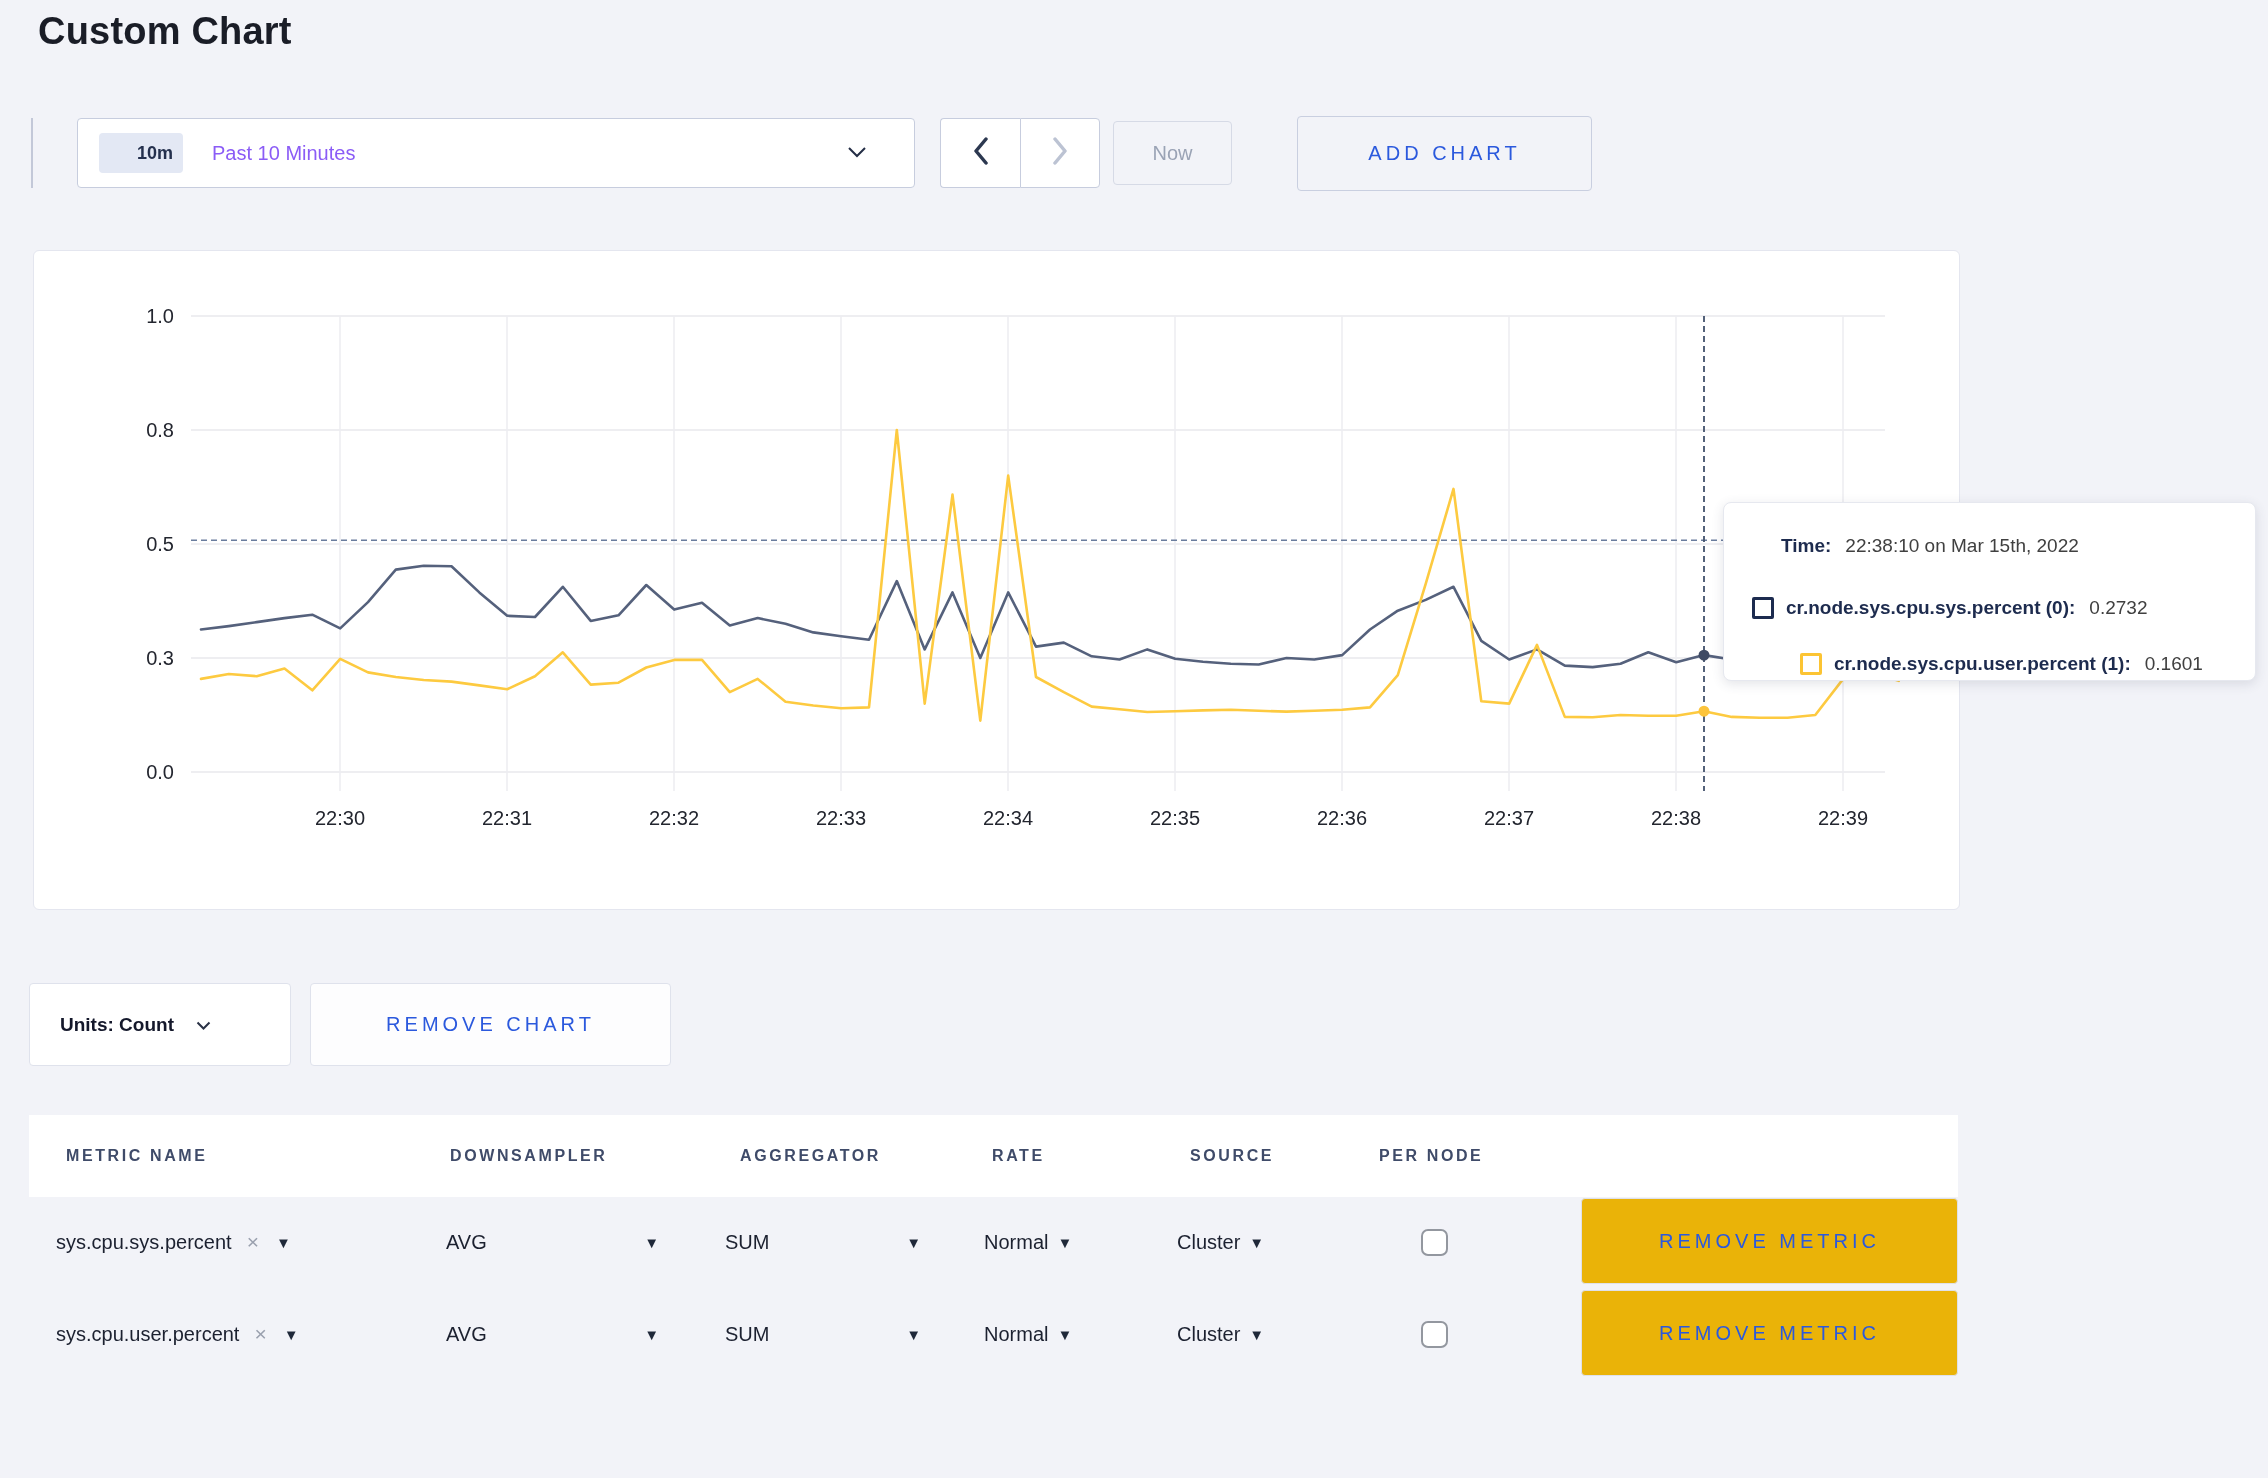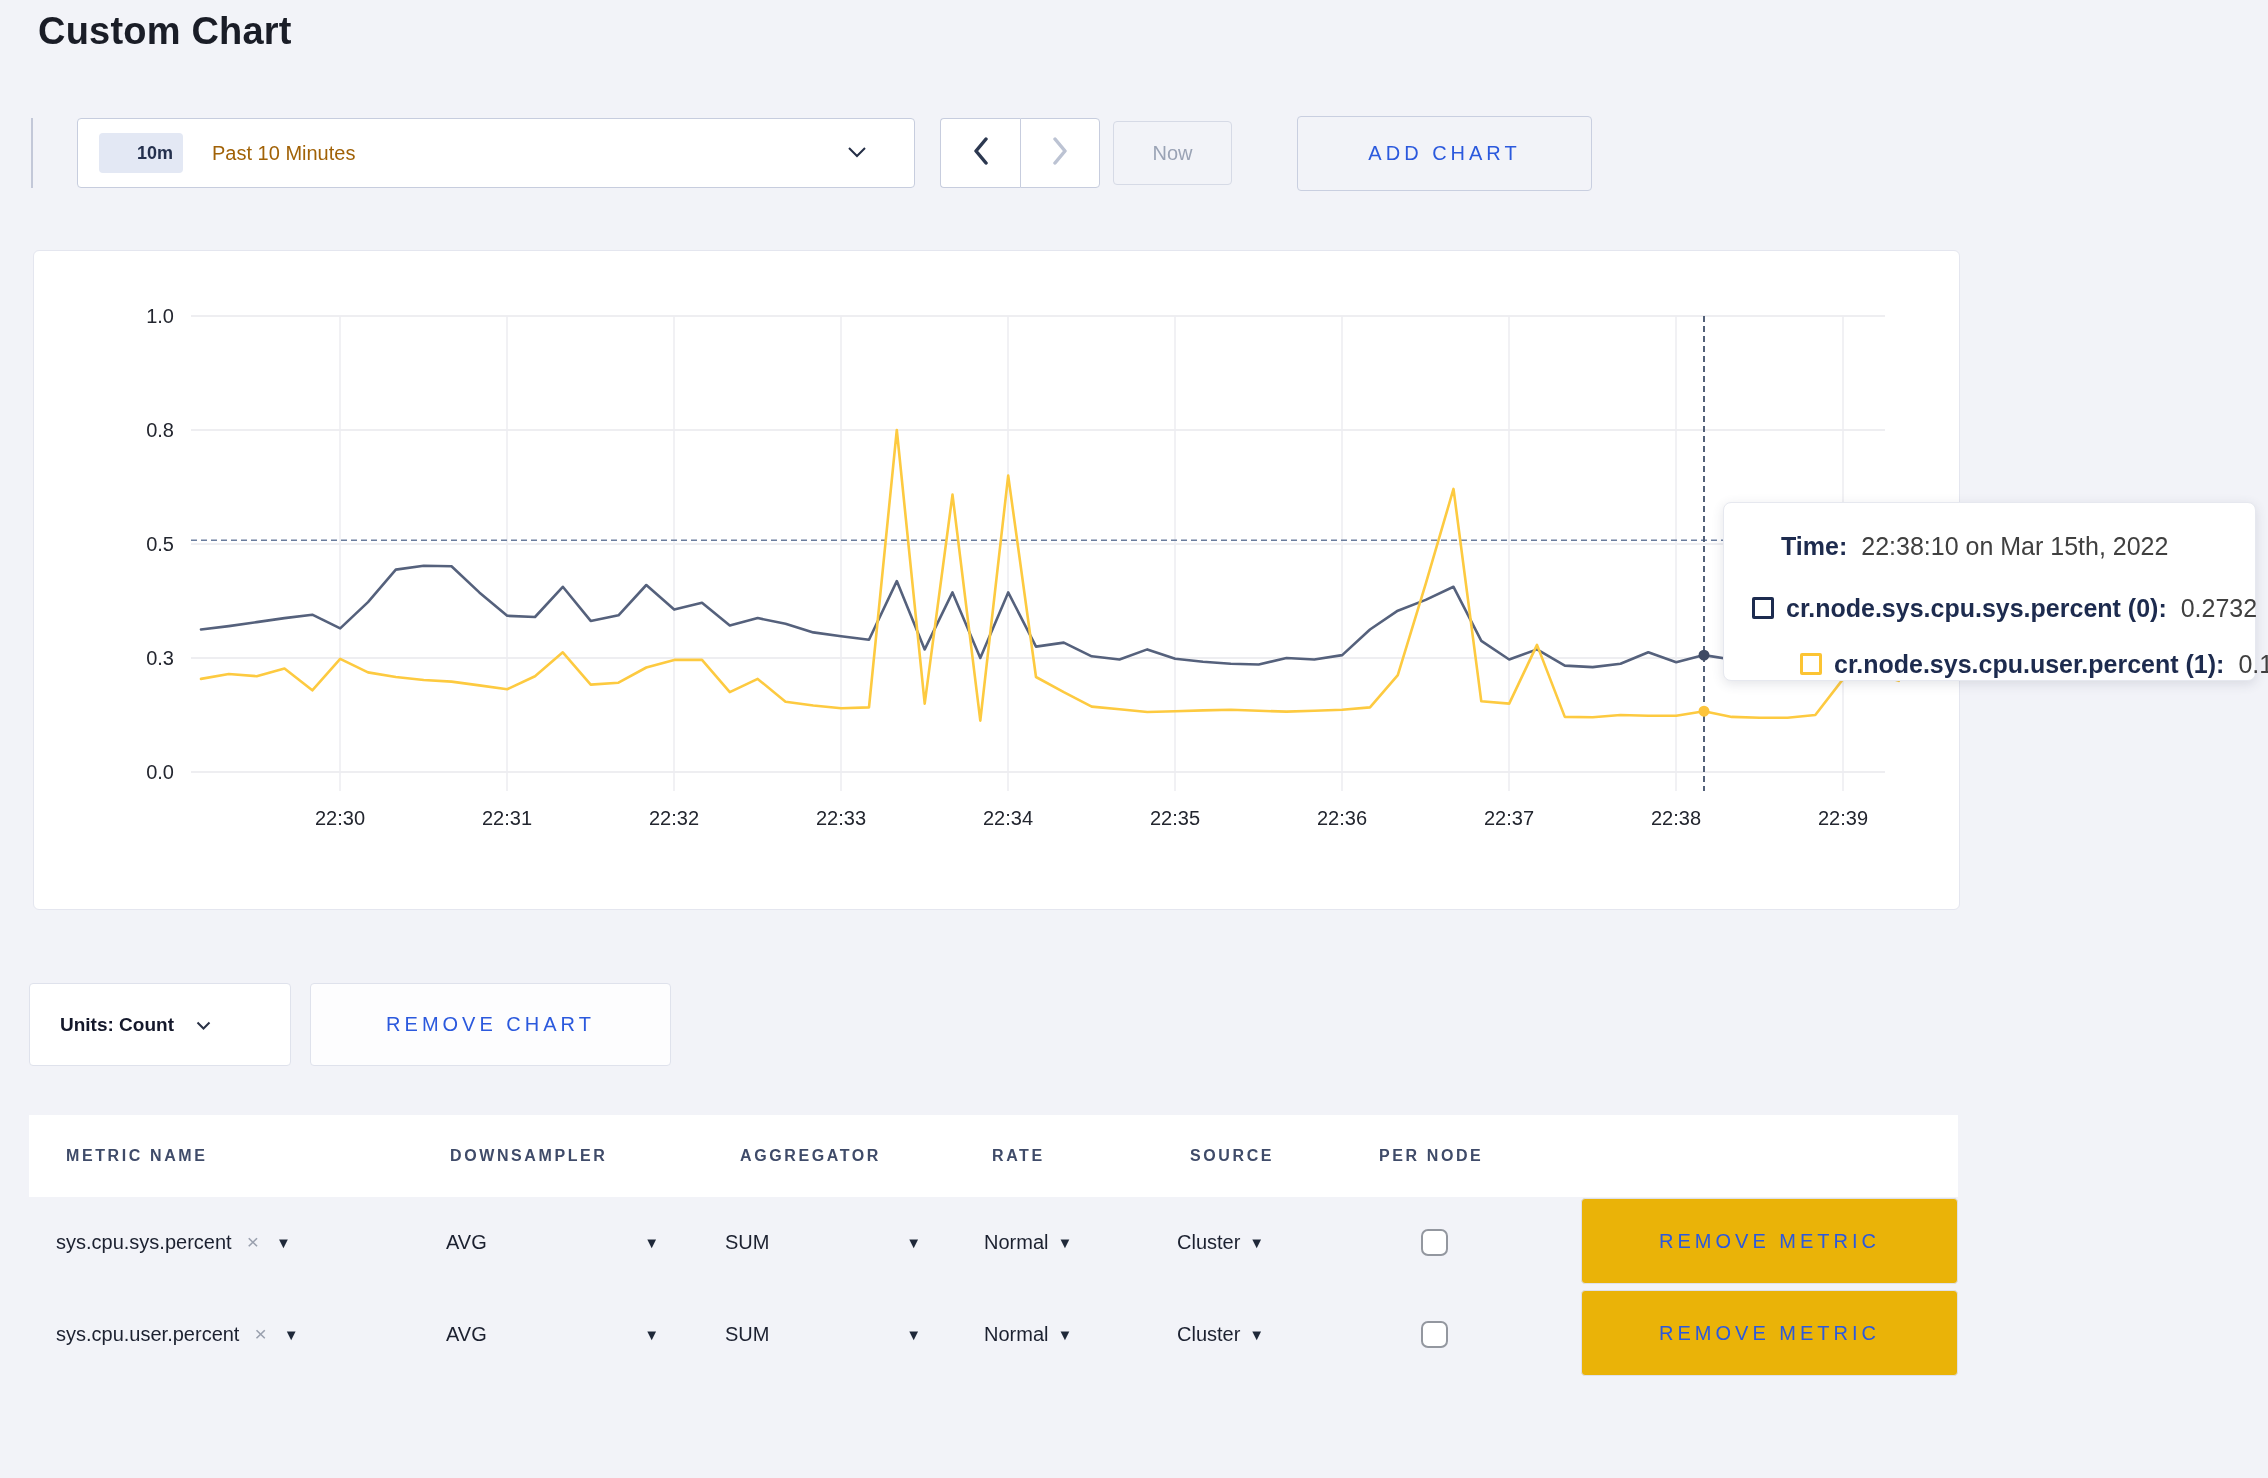--- a/index.html
+++ b/index.html
@@ -9,21 +9,21 @@
 
   
   #page-title{left:38px;top:10px;font-size:38px;font-weight:bold;color:#1a1d27;letter-spacing:.2px;}
 
   
   #toolbar-accent{left:31px;top:118px;width:2px;height:70px;background:#c3c8d8;}
   #time-dropdown{left:77px;top:118px;width:838px;height:70px;background:#fff;border:1px solid #c7cdde;
       border-radius:4px;display:flex;align-items:center;cursor:pointer;box-sizing:border-box;}
   #time-badge{margin-left:21px;width:56px;height:40px;background:#e3e8f4;border-radius:4px;
       display:flex;align-items:center;justify-content:center;font-size:18px;font-weight:bold;color:#24304d;padding-left:28px;}
-  #time-label{margin-left:29px;font-size:20px;color:#a16207;}
+  #time-label{margin-left:29px;font-size:20px;color:#8b5cf6;}
   #time-caret{margin-left:auto;margin-right:47px;}
 
   #nav-group{left:940px;top:118px;width:160px;height:70px;display:flex;}
   .nav-btn{width:80px;height:70px;background:#fff;border:1px solid #c7cdde;box-sizing:border-box;
       display:flex;align-items:center;justify-content:center;cursor:pointer;}
   .nav-btn.prev{border-radius:4px 0 0 4px;border-right:none;}
   .nav-btn.next{border-radius:0 4px 4px 0;}
 
   #now-button{left:1113px;top:121px;width:119px;height:64px;border:1px solid #d6dae6;border-radius:4px;
       display:flex;align-items:center;justify-content:center;font-size:20px;color:#9aa3b5;cursor:default;box-sizing:border-box;}
@@ -32,21 +32,21 @@
   #add-chart-button{left:1297px;top:116px;width:295px;height:75px;border:1px solid #c9cfe0;}
 
   
   #chart-card{left:33px;top:250px;width:1925px;height:658px;background:#fff;border:1px solid #e4e6ef;border-radius:6px;}
   #chart-svg{position:absolute;left:0;top:0;}
   #chart-svg text{font-family:"Liberation Sans",sans-serif;font-size:20px;fill:#23262f;}
 
   
   #chart-tooltip{left:1723px;top:502px;width:533px;height:179px;background:#fff;border:1px solid #e6e8ef;
       border-radius:8px;box-shadow:0 3px 12px rgba(60,64,90,.14);z-index:5;box-sizing:border-box;padding:0 0 0 28px;}
-  .tt-row{display:flex;align-items:center;height:26px;font-size:25px;}
+  .tt-row{display:flex;align-items:center;height:26px;font-size:19px;}
   #tt-row-time{margin-top:30px;padding-left:29px;}
   .tt-row.series{margin-top:0;}
   #tt-row-s0{margin-top:36px;}
   #tt-row-s1{margin-top:30px;padding-left:48px;}
   .tt-label{font-weight:bold;color:#1d2b4e;white-space:pre;}
   .tt-value{color:#404040;margin-left:14px;white-space:pre;}
   .tt-swatch{width:16px;height:16px;border:3px solid #1c2b4f;border-radius:2px;margin-right:12px;flex:0 0 auto;box-sizing:content-box;background:#fff;}
 
   
   #units-box{left:29px;top:983px;width:262px;height:83px;background:#fff;border:1px solid #dfe2ec;border-radius:4px;

